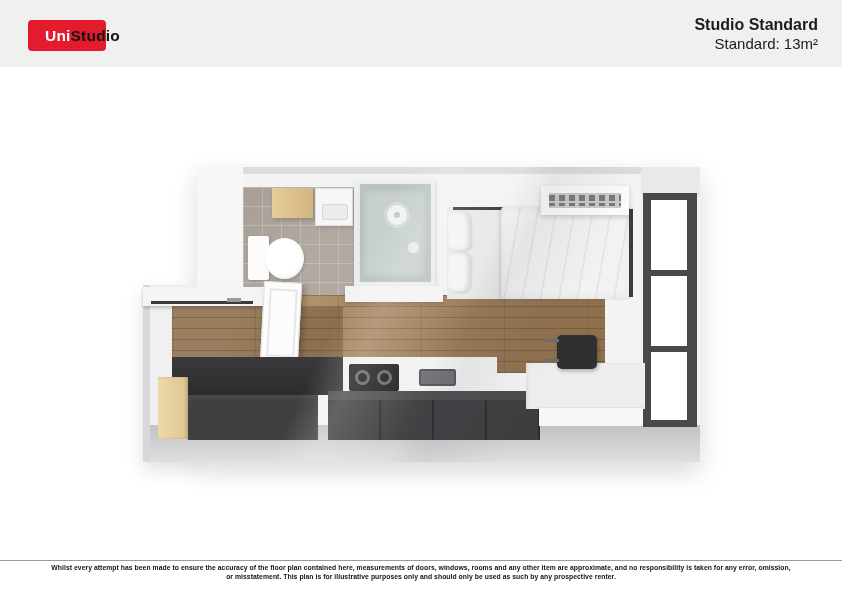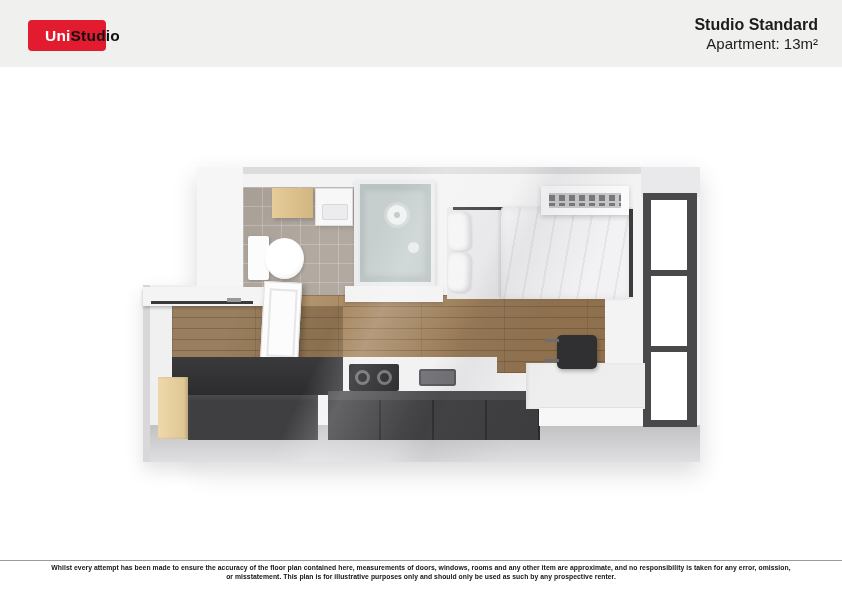--- a/index.html
+++ b/index.html
@@ -241,21 +241,21 @@
 </head>
 <body>
 
 <div class="header" data-name="header-bar">
   <div class="logo-red" data-name="unilodge-logo">
     <span class="uni" data-name="logo-text-uni">Uni</span>
       <span class="lodge" data-name="logo-text-lodge">Studio</span>
   </div>
   <div class="plan-title-block" data-name="plan-title-block">
     <div class="plan-title" data-name="plan-title">Studio Standard</div>
-    <div class="plan-subtitle" data-name="plan-subtitle">Apartment: 13m²</div>
+    <div class="plan-subtitle" data-name="plan-subtitle">Standard: 13m²</div>
   </div>
 </div>
 
 <div class="plan" data-name="floor-plan-render">
   <div data-name="plan-main-slab"></div>
   <div data-name="plan-annex-slab"></div>
   <div data-name="outer-wall-top"></div>
   <div data-name="outer-wall-right"></div>
   <div data-name="outer-floor-slab"></div>
   <div data-name="annex-left-edge"></div>

